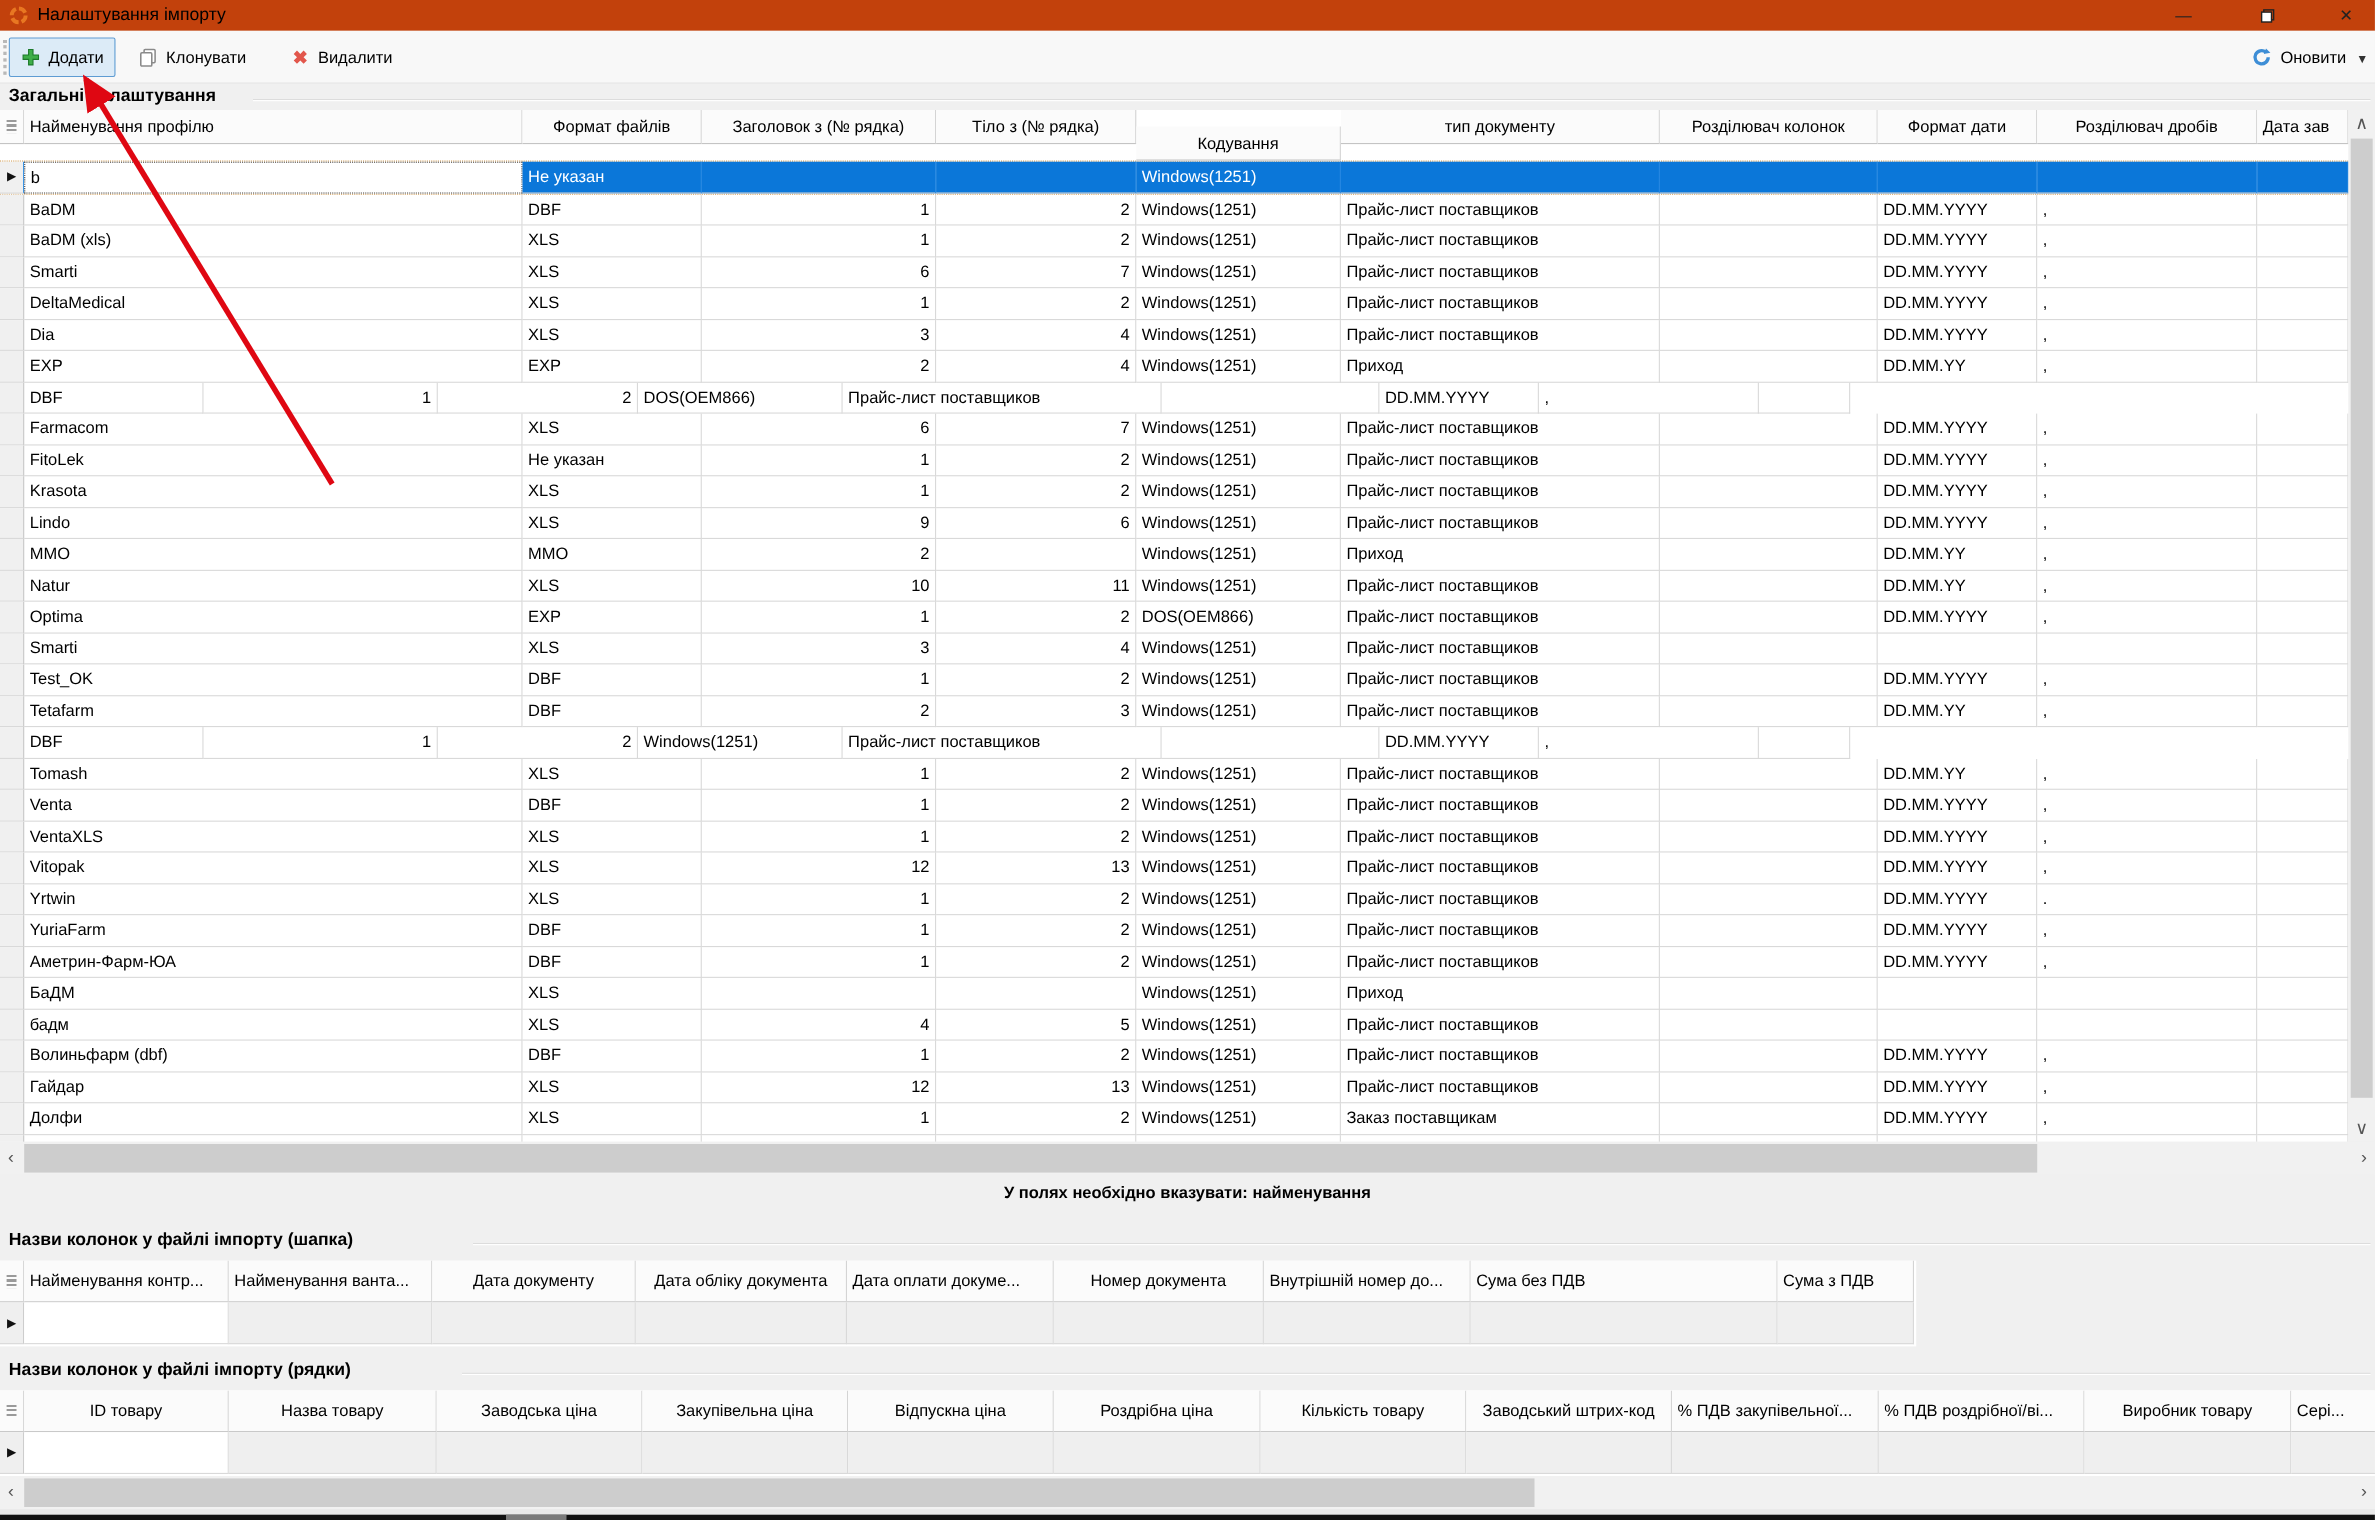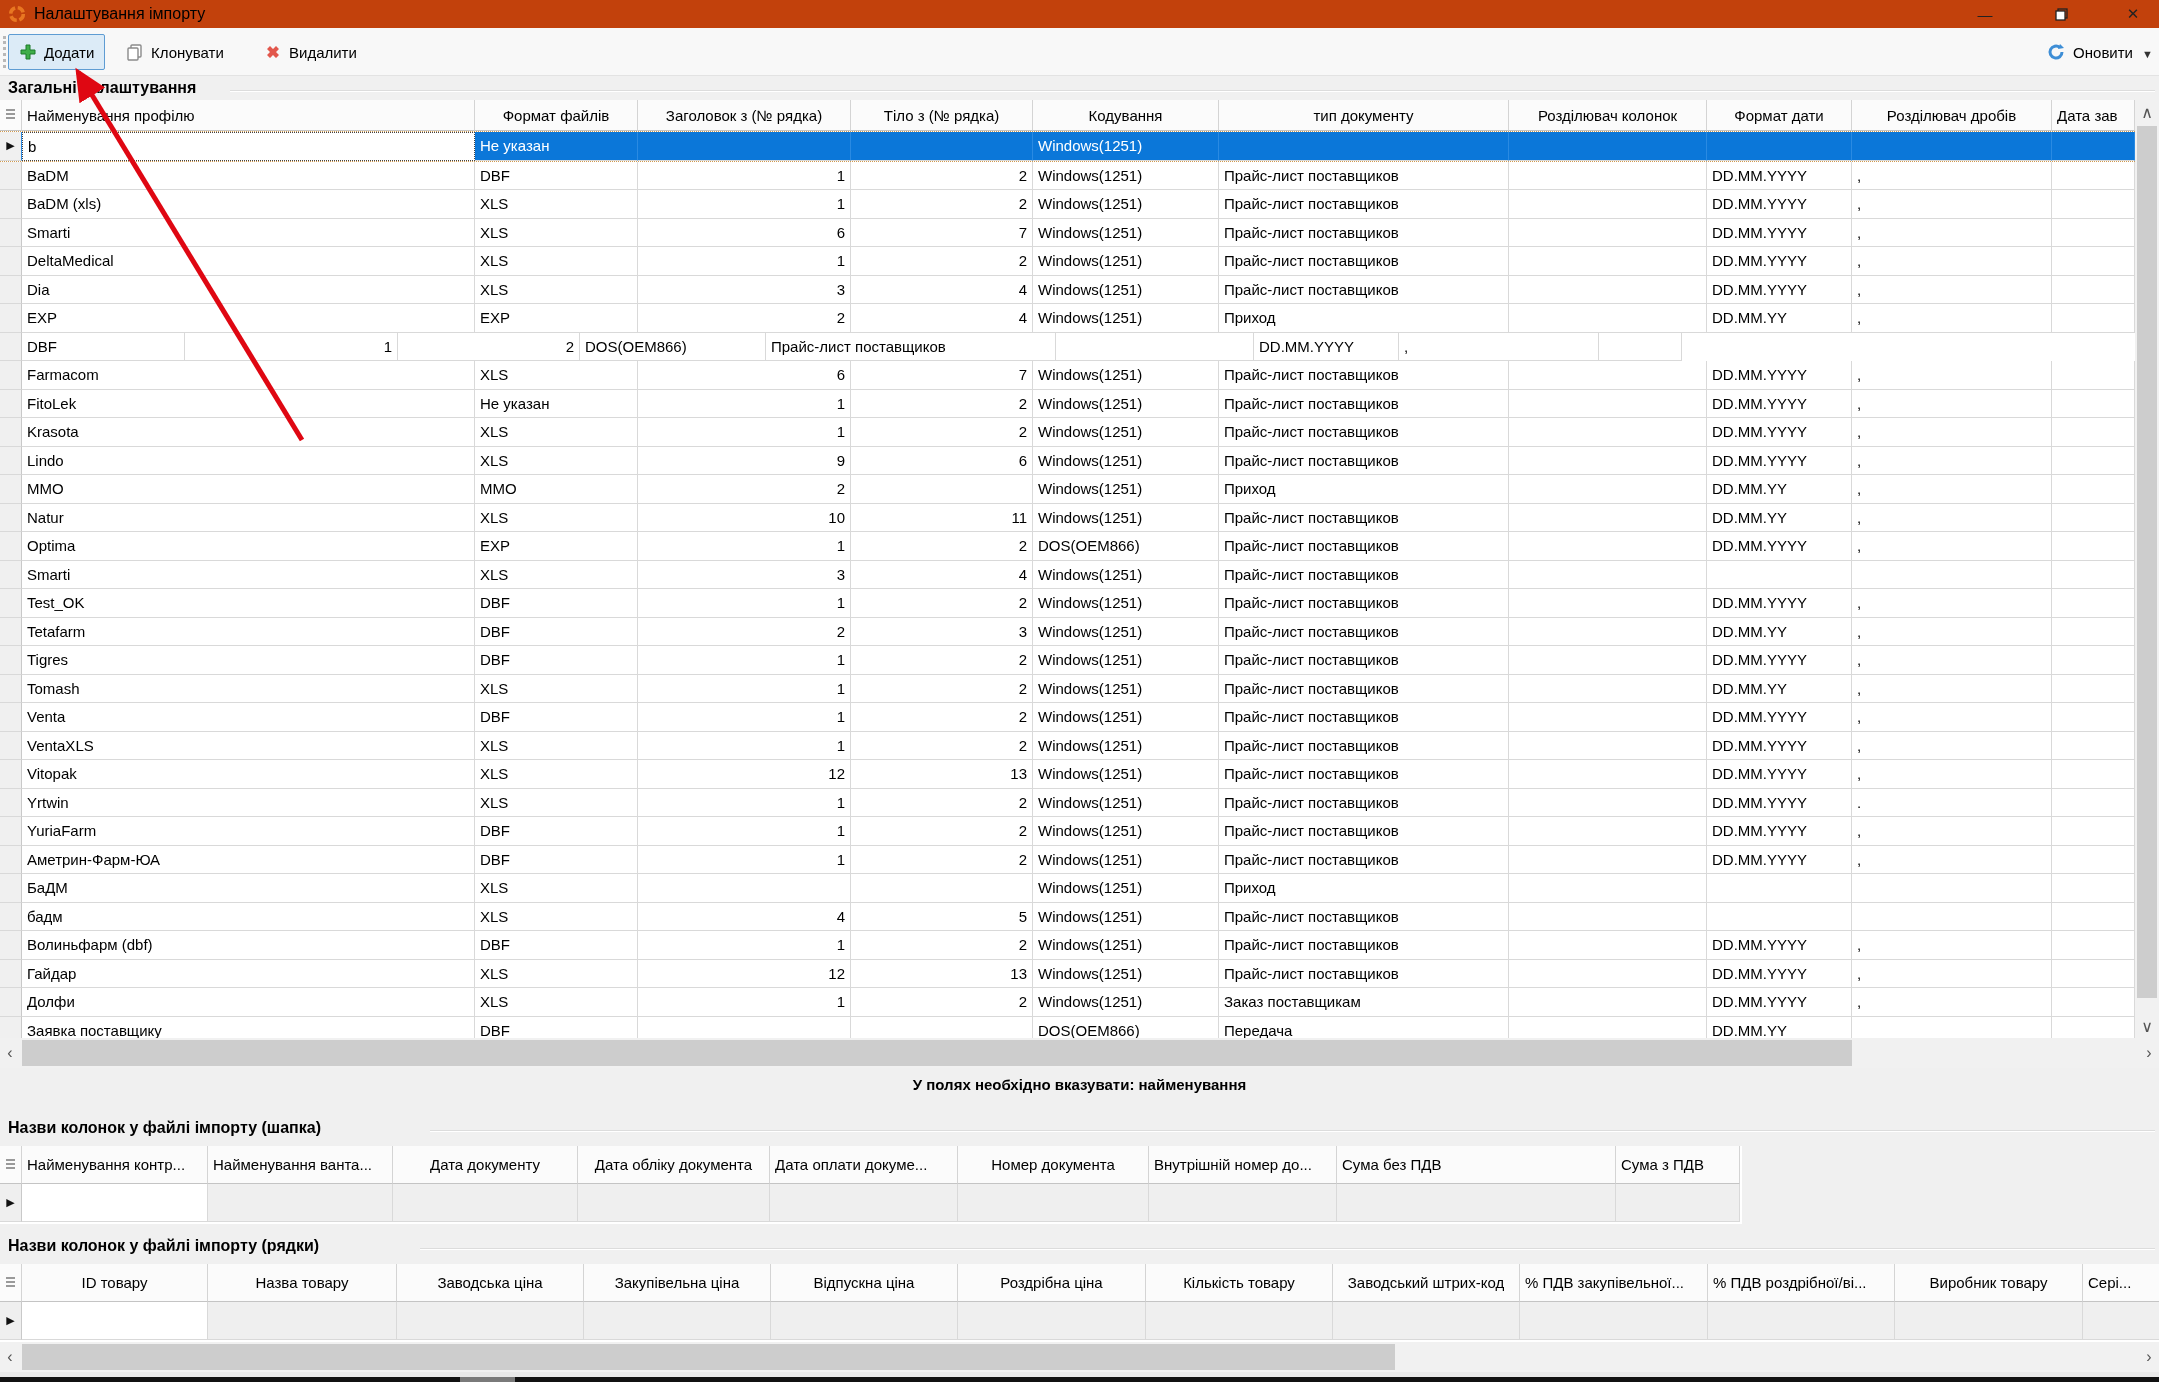--- a/index.html
+++ b/index.html
@@ -127,21 +127,21 @@
 
 <div id="grid1" class="abs grid">
     <div class="grow ghead">
       <div class="gcell al-center ind" style="width: 22px; height: 31px;">
         <div class="grip-icon"></div>
       </div>
       <div class="gcell" style="width: 453px; height: 31px;">Найменування профілю</div>
       <div class="gcell al-center" style="width: 163px; height: 31px;">Формат файлів</div>
       <div class="gcell al-center" style="width: 213px; height: 31px;">Заголовок з (№ рядка)</div>
       <div class="gcell al-center" style="width: 182px; height: 31px;">Тіло з (№ рядка)</div>
-      <div class="gcell al-center" style="width: 186px; height: 31px;">Кодування</div>
+      <div class="gcell al-center" style="width: 186px; height: 31px; margin-top: 15px;">Кодування</div>
       <div class="gcell al-center" style="width: 290px; height: 31px;">тип документу</div>
       <div class="gcell al-center" style="width: 198px; height: 31px;">Розділювач колонок</div>
       <div class="gcell al-center" style="width: 145px; height: 31px;">Формат дати</div>
       <div class="gcell al-center" style="width: 200px; height: 31px;">Розділювач дробів</div>
       <div class="gcell" style="width: 83px; height: 31px;">Дата зав</div>
     </div>
     <div class="grow sel-row">
       <div class="gcell al-center ind" style="width: 22px; height: 28.5px;">
         <span class="rowmark">▶</span>
       </div>
@@ -371,21 +371,20 @@
       <div class="gcell al-right" style="width: 182px; height: 28.5px;">3</div>
       <div class="gcell" style="width: 186px; height: 28.5px;">Windows(1251)</div>
       <div class="gcell" style="width: 290px; height: 28.5px;">Прайс-лист поставщиков</div>
       <div class="gcell" style="width: 198px; height: 28.5px;"></div>
       <div class="gcell" style="width: 145px; height: 28.5px;">DD.MM.YY</div>
       <div class="gcell" style="width: 200px; height: 28.5px;">,</div>
       <div class="gcell" style="width: 83px; height: 28.5px;"></div>
     </div>
     <div class="grow">
       <div class="gcell al-center ind" style="width: 22px; height: 28.5px;"></div>
-      <div class="gcell" style="width: 453px; height: 28.5px;">Tigres</div>
       <div class="gcell" style="width: 163px; height: 28.5px;">DBF</div>
       <div class="gcell al-right" style="width: 213px; height: 28.5px;">1</div>
       <div class="gcell al-right" style="width: 182px; height: 28.5px;">2</div>
       <div class="gcell" style="width: 186px; height: 28.5px;">Windows(1251)</div>
       <div class="gcell" style="width: 290px; height: 28.5px;">Прайс-лист поставщиков</div>
       <div class="gcell" style="width: 198px; height: 28.5px;"></div>
       <div class="gcell" style="width: 145px; height: 28.5px;">DD.MM.YYYY</div>
       <div class="gcell" style="width: 200px; height: 28.5px;">,</div>
       <div class="gcell" style="width: 83px; height: 28.5px;"></div>
     </div>

